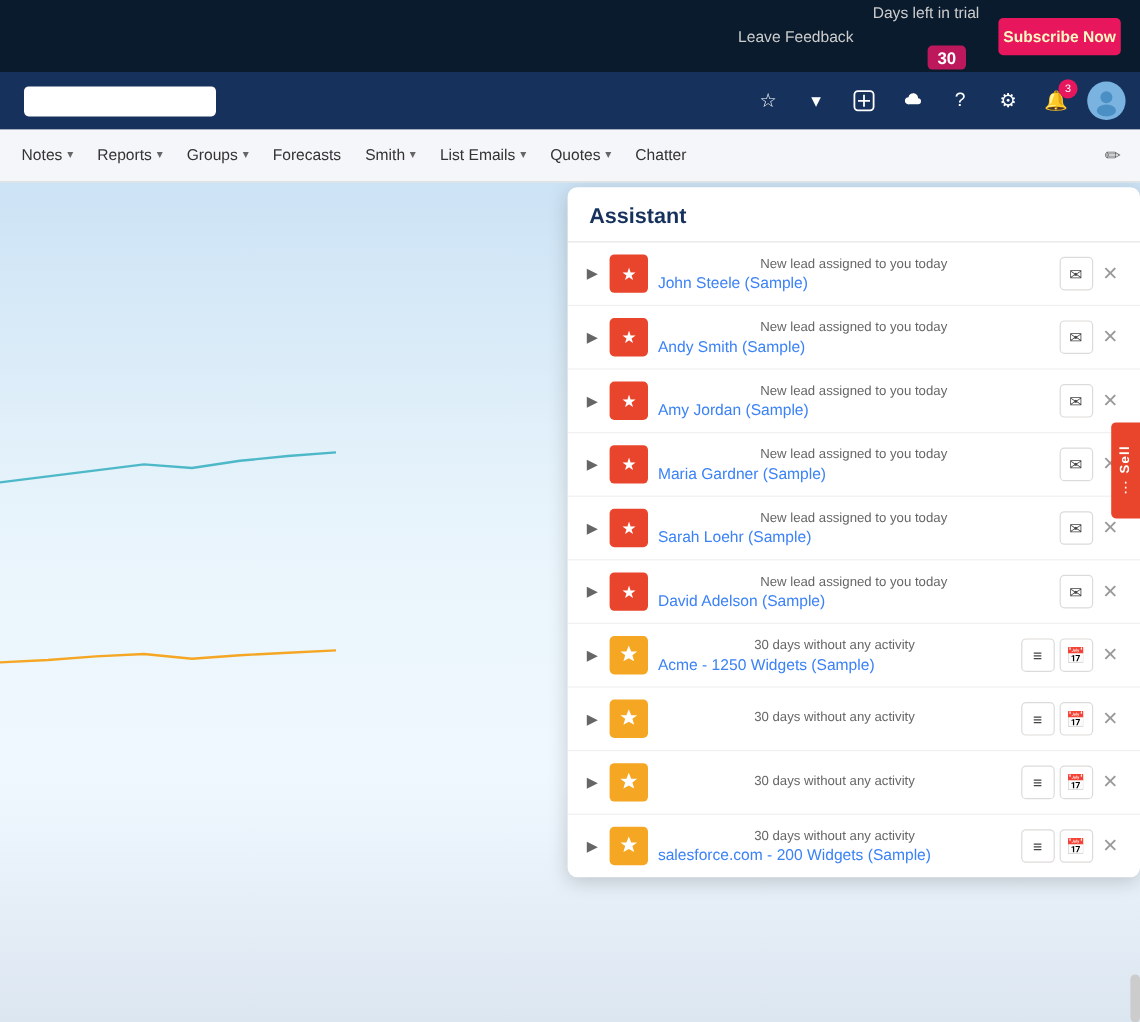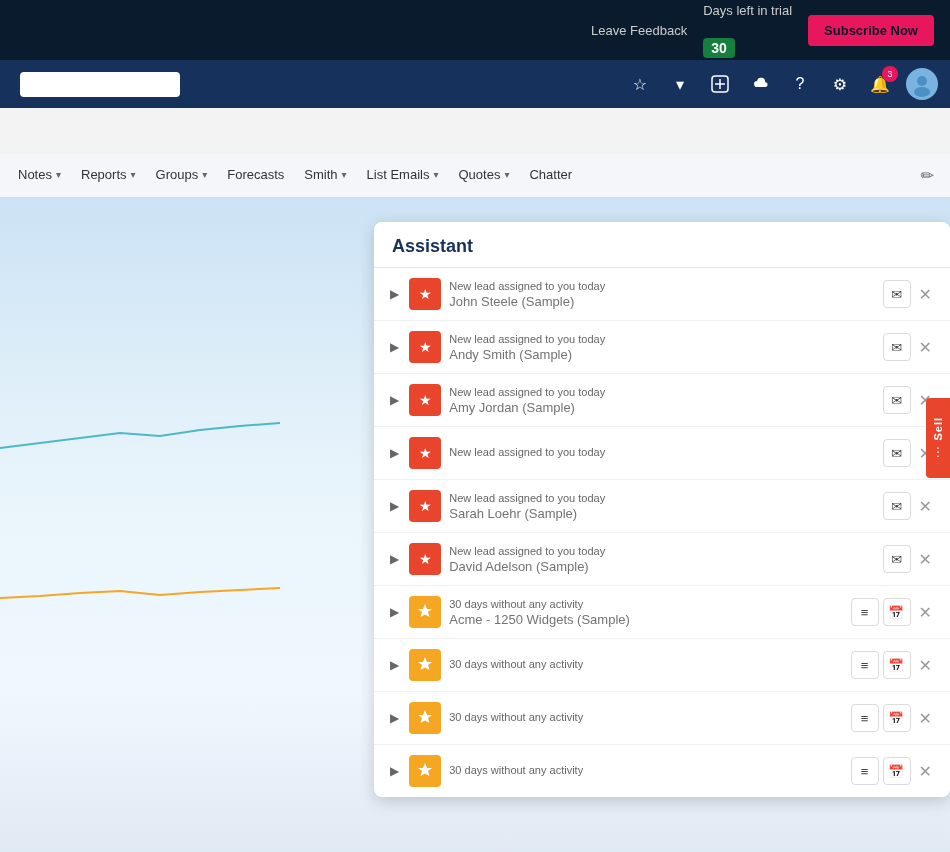--- a/index.html
+++ b/index.html
@@ -24,33 +24,34 @@
     }
     .trial-info {
       display: flex;
       align-items: flex-start;
       gap: 20px;
       color: #ccc;
       font-size: 13px;
       flex-direction: column;
     }
     .trial-days-badge {
-      background: #15803d;
+      background: #be185d;
       color: white;
       border-radius: 4px;
       padding: 2px 8px;
       font-weight: bold;
       font-size: 14px;
+      margin-left: 46px;
     }
     .subscribe-btn {
       background: #e8175d;
-      color: #0f172a;
+      color: #fef9c3;
       border: none;
       border-radius: 4px;
-      padding: 8px 16px;
+      padding: 8px 4px;
       font-size: 13px;
       font-weight: bold;
       cursor: pointer;
     }
 
     
     .icon-bar {
       background: #16325c;
       height: 48px;
       display: flex;
@@ -110,21 +111,20 @@
 
     
     .nav-bar {
       background: #f4f6f9;
       border-bottom: 1px solid #dddbda;
       height: 44px;
       display: flex;
       align-items: stretch;
       padding: 0 8px;
       overflow: hidden;
-      margin-top: 46px;
     }
     .nav-item {
       display: flex;
       align-items: center;
       padding: 0 10px;
       cursor: pointer;
       font-size: 13px;
       color: #333;
       white-space: nowrap;
       gap: 4px;
@@ -178,23 +178,23 @@
       position: absolute;
       top: 50px;
       left: 0;
       width: 300px;
       height: 500px;
     }
 
     
     .assistant-panel {
       position: absolute;
-      top: 24px;
+      top: 4px;
       right: 0;
-      width: 576px;
+      width: 477px;
       background: white;
       border-radius: 8px;
       box-shadow: 0 4px 16px rgba(0,0,0,0.18);
       overflow: hidden;
     }
     .assistant-header {
       padding: 14px 18px 10px;
       font-size: 18px;
       font-weight: bold;
       color: #16325c;
@@ -228,24 +228,25 @@
       flex-shrink: 0;
       font-size: 16px;
     }
     .icon-lead { background: #e8452c; }
     .icon-opportunity { background: #f5a623; }
     .item-content { flex: 1; }
     .item-subtitle {
       font-size: 11px;
       color: #666;
       margin-bottom: 2px;
+      text-align: center;
     }
     .item-title {
       font-size: 13px;
-      color: #737373;
+      color: #3b82f6;
       cursor: pointer;
     }
     .item-actions {
       display: flex;
       align-items: center;
       gap: 4px;
       flex-shrink: 0;
     }
     .action-btn {
       background: white;
@@ -450,20 +451,21 @@
         </div>
       </div>
 
       <div class="assistant-item">
         <button class="expand-btn">▶</button>
         <div class="item-icon icon-lead">
             <span style="color:white;font-size:14px">★</span>
           </div>
         <div class="item-content">
           <div class="item-subtitle">New lead assigned to you today</div>
+          <div class="item-title">Maria Gardner (Sample)</div>
         </div>
         <div class="item-actions">
           <button class="action-btn">✉</button>
           <button class="close-btn">✕</button>
         </div>
       </div>
 
       <div class="assistant-item">
         <button class="expand-btn">▶</button>
         <div class="item-icon icon-lead">
@@ -548,20 +550,21 @@
 
       <div class="assistant-item">
         <button class="expand-btn">▶</button>
         <div class="item-icon icon-opportunity">
           <svg width="18" height="18" viewBox="0 0 18 18" fill="white">
               <path d="M9 1l2 5h5l-4 3 1.5 5L9 11.5 4.5 14 6 9 2 6h5z"></path>
             </svg>
         </div>
         <div class="item-content">
           <div class="item-subtitle">30 days without any activity</div>
+          <div class="item-title">salesforce.com - 200 Widgets (Sample)</div>
         </div>
         <div class="item-actions">
           <button class="action-btn">≡</button>
           <button class="action-btn">📅</button>
           <button class="close-btn">✕</button>
         </div>
       </div>
 
     </div>
   </div>

